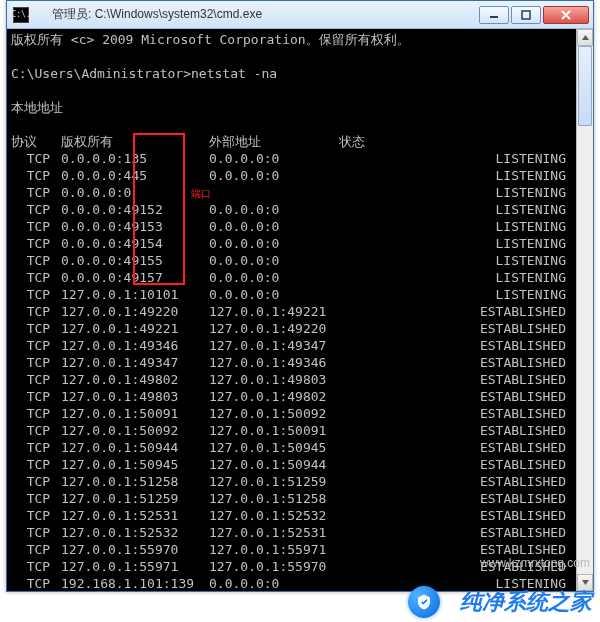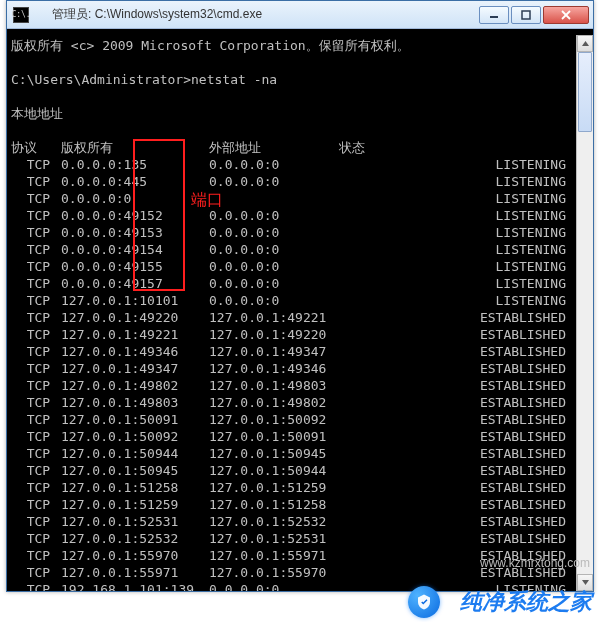--- a/index.html
+++ b/index.html
@@ -72,21 +72,20 @@
     width: 46px;
     background: linear-gradient(#f7a6a0,#d9534a);
     border-color: #9c3a31;
   }
   .winbtn svg { display:block; }
   .console-area {
     flex: 1;
     display: flex;
     background: #be185d;
     min-height:0;
-    margin-top:6px;
   }
   .console {
     flex: 1;
     background: #000;
     color: #c0c0c0;
     font-family: "NSimSun","SimSun","Consolas",monospace;
     font-size: 13px;
     line-height: 17px;
     padding: 2px 4px;
     overflow: hidden;
@@ -132,21 +131,21 @@
   .col-state { flex:1; text-align: right; padding-right: 6px; }
   .hdr { color: #c0c0c0; }
   .redbox {
     position: absolute;
     border: 2px solid #ff1e1e;
     pointer-events: none;
   }
   .annot {
     position: absolute;
     color: #ff1e1e;
-    font-size: 16px;
+    font-size: 10px;
     font-family: Liberation Sans, sans-serif;
     pointer-events:none;
   }
   .watermark-shield {
     position:absolute;
     right:8px;
     bottom:4px;
     display:flex;
     align-items:center;
     gap:20px;

